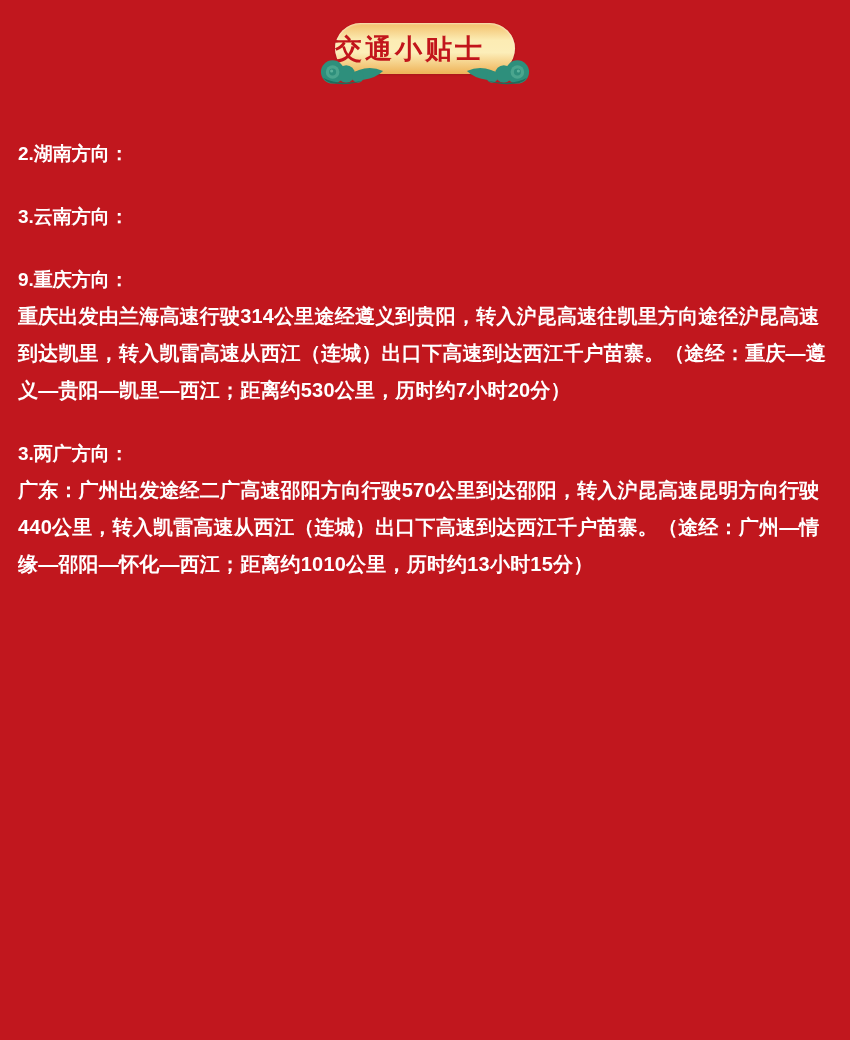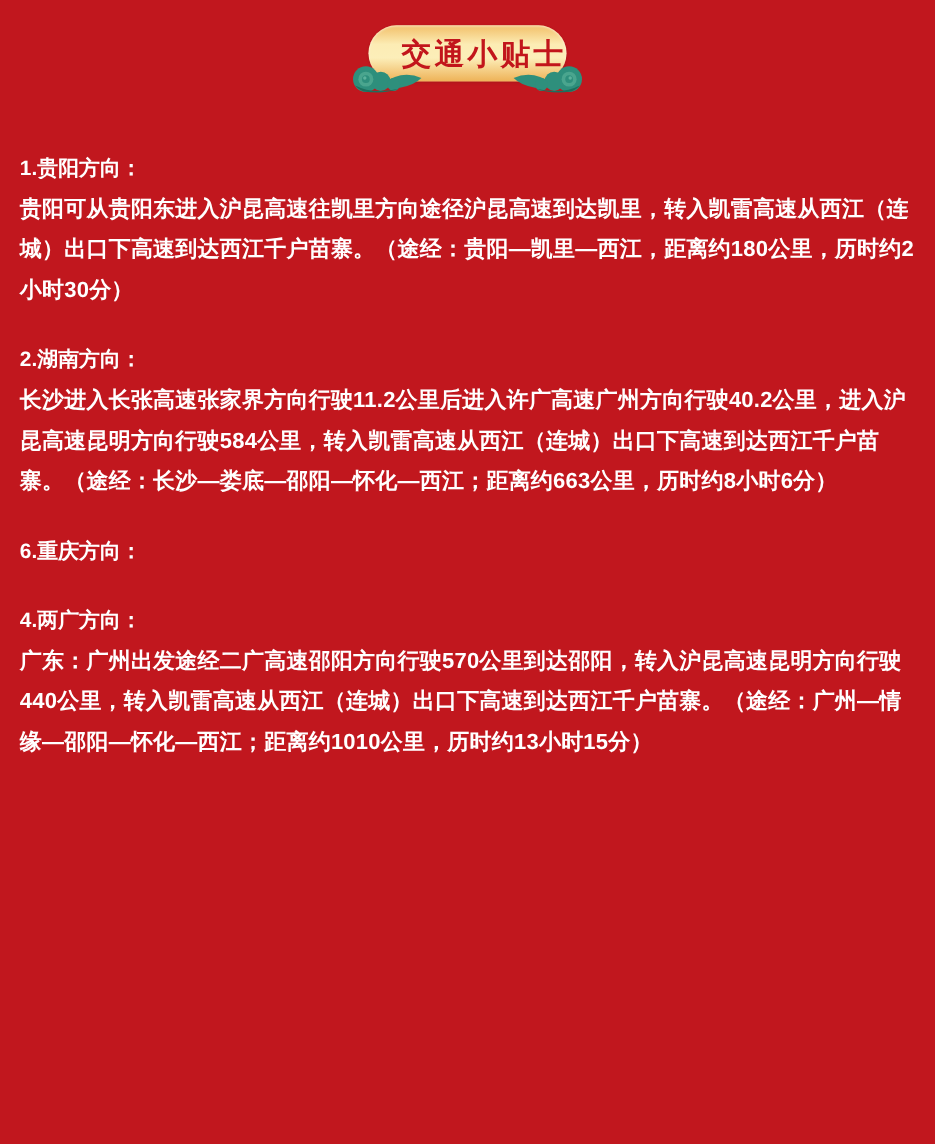--- a/index.html
+++ b/index.html
@@ -30,21 +30,21 @@
     padding-top: 23px;
   }
   .badge {
     position: relative;
     width: 180px;
     height: 51px;
     border-radius: 26px;
     background: linear-gradient(180deg, #f2bf69 0%, #fcecb4 34%, #fceeb9 58%, #eeb257 100%);
     display: flex;
     align-items: center;
-    justify-content: flex-end;
+    justify-content: flex-start;
     box-shadow: inset 0 1px 2px rgba(255,255,255,0.55), 0 1px 2px rgba(120,20,20,0.35);
   }
   .badge-title {
     font-size: 27px;
     letter-spacing: 3px;
     color: #c2151b;
     white-space: nowrap;
   }
   .cloud {
     position: absolute;
@@ -114,36 +114,33 @@
         <circle cx="14" cy="22" r="7" fill="#4aa58e"></circle>
         <circle cx="14" cy="22" r="3.6" fill="#2e8f7c"></circle>
         <circle cx="13" cy="21" r="1.6" fill="#5cb39c"></circle>
         <path d="M4 28 Q20 36.5 45 31 Q30 36.5 12 33.5 Q6.5 31.5 4 28" fill="#1e6e5c"></path>
       </svg>
     </div>
   </div>
 
   <div class="content">
 
+
     <div class="section">
-      <h3 class="sec-heading">1.贵阳方向：</h3>
-      <p class="sec-para">贵阳可从贵阳东进入沪昆高速往凯里方向途径沪昆高速到达凯里，转入凯雷高速从西江（连城）出口下高速到达西江千户苗寨。（途经：贵阳—凯里—西江，距离约180公里，历时约2小时30分）</p>
+      <h3 class="sec-heading">2.湖南方向：</h3>
     </div>
 
     <div class="section">
-      <h3 class="sec-heading">2.湖南方向：</h3>
-      <p class="sec-para">长沙进入长张高速张家界方向行驶11.2公里后进入许广高速广州方向行驶40.2公里，进入沪昆高速昆明方向行驶584公里，转入凯雷高速从西江（连城）出口下高速到达西江千户苗寨。（途经：长沙—娄底—邵阳—怀化—西江；距离约663公里，历时约8小时6分）</p>
+      <h3 class="sec-heading">3.云南方向：</h3>
     </div>
 
     <div class="section">
+      <h3 class="sec-heading">9.重庆方向：</h3>
+      <p class="sec-para">重庆出发由兰海高速行驶314公里途经遵义到贵阳，转入沪昆高速往凯里方向途径沪昆高速到达凯里，转入凯雷高速从西江（连城）出口下高速到达西江千户苗寨。（途经：重庆—遵义—贵阳—凯里—西江；距离约530公里，历时约7小时20分）</p>
     </div>
 
     <div class="section">
-      <h3 class="sec-heading">6.重庆方向：</h3>
-    </div>
-
-    <div class="section">
-      <h3 class="sec-heading">4.两广方向：</h3>
+      <h3 class="sec-heading">3.两广方向：</h3>
       <p class="sec-para">广东：广州出发途经二广高速邵阳方向行驶570公里到达邵阳，转入沪昆高速昆明方向行驶440公里，转入凯雷高速从西江（连城）出口下高速到达西江千户苗寨。（途经：广州—情缘—邵阳—怀化—西江；距离约1010公里，历时约13小时15分）</p>
     </div>
 
   </div>
 </div>
 
 </body></html>

